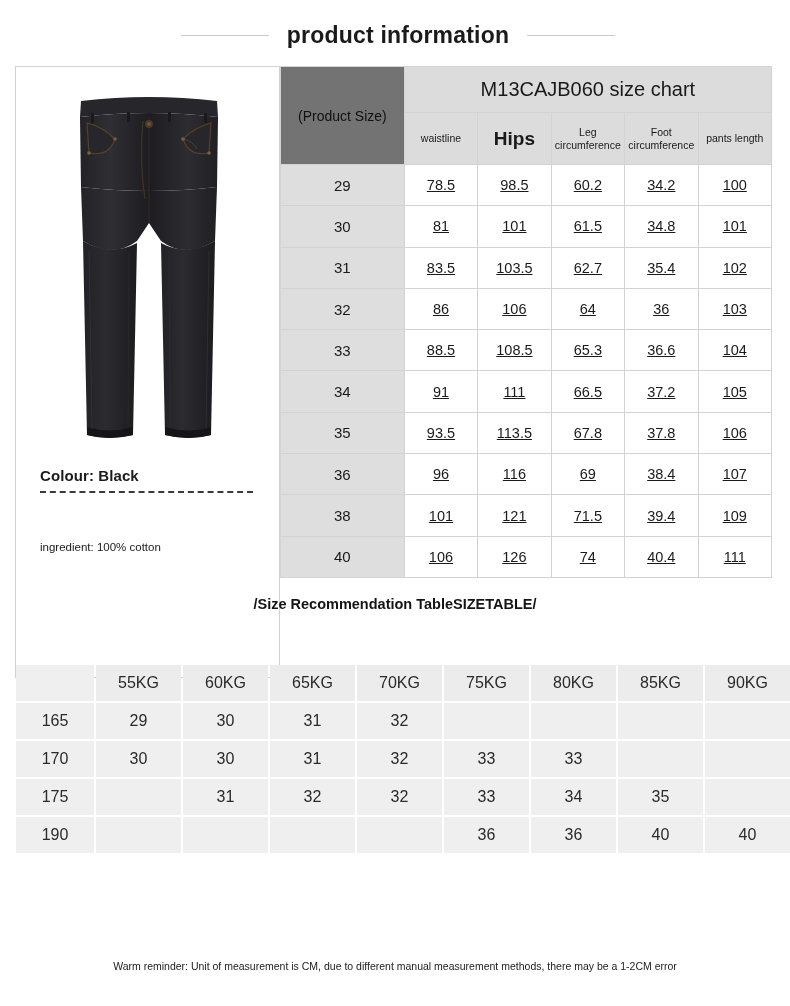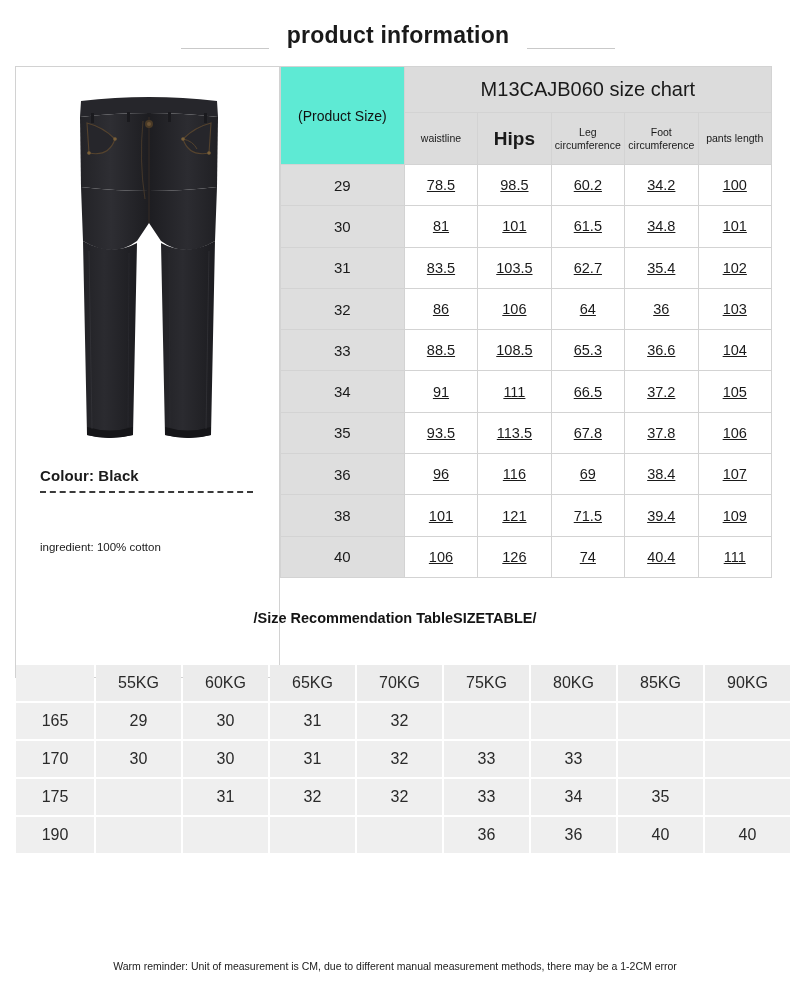--- a/index.html
+++ b/index.html
@@ -8,21 +8,21 @@
     background: #ffffff;
     font-family: "Liberation Sans", sans-serif;
     color: #1b1b1b;
     overflow: hidden;
   }
   .page { position: relative; width: 790px; height: 1006px; }
 
   
   .title-row {
     position: absolute; left: 0; top: 22px; width: 790px;
-    display: flex; align-items: flex-end; justify-content: center; gap: 18px; padding-left: 6px;
+    display: flex; align-items: center; justify-content: center; gap: 18px; padding-left: 6px;
   }
   .title-rule { width: 88px; height: 1px; background: #c9c9c9; }
   .page-title {
     font-size: 23px; font-weight: 700; letter-spacing: .2px;
     color: #1a1a1a; white-space: nowrap;
   }
 
   
   .top-block {
     position: absolute; left: 15px; top: 66px;
@@ -65,42 +65,42 @@
     table-layout: fixed;
     height: 512px;
   }
   .size-chart td, .size-chart th {
     border: 1px solid #d3d3d3;
     text-align: center;
     vertical-align: middle;
     font-weight: 400;
   }
   .sc-product-size {
-    background: #5eead4; color: #111;
+    background: #737373; color: #111;
     font-size: 14px; font-weight: 700;
     width: 123px;
   }
   .sc-title {
     background: #dcdcdc; color: #1a1a1a;
     font-size: 20px; font-weight: 700;
     height: 46px;
   }
   .sc-colhead {
     background: #dcdcdc; color: #1a1a1a;
     font-size: 10.5px; line-height: 1.15; height: 52px;
   }
   .sc-colhead.big { font-size: 19px; font-weight: 700; }
   .sc-size {
     background: #dedede; color: #1a1a1a; font-size: 15px;
   }
   .sc-val { background: #ffffff; color: #1a1a1a; font-size: 14.5px; text-decoration: underline; }
 
   
   .sub-title {
-    position: absolute; left: 0; top: 610px; width: 790px;
+    position: absolute; left: 0; top: 596px; width: 790px;
     text-align: center; font-size: 14.5px; font-weight: 700; color: #141414;
   }
 
   
   .rec-table {
     position: absolute; left: 14px; top: 663px;
     width: 758px;
     border-collapse: separate;
     border-spacing: 2px;
     table-layout: fixed;

